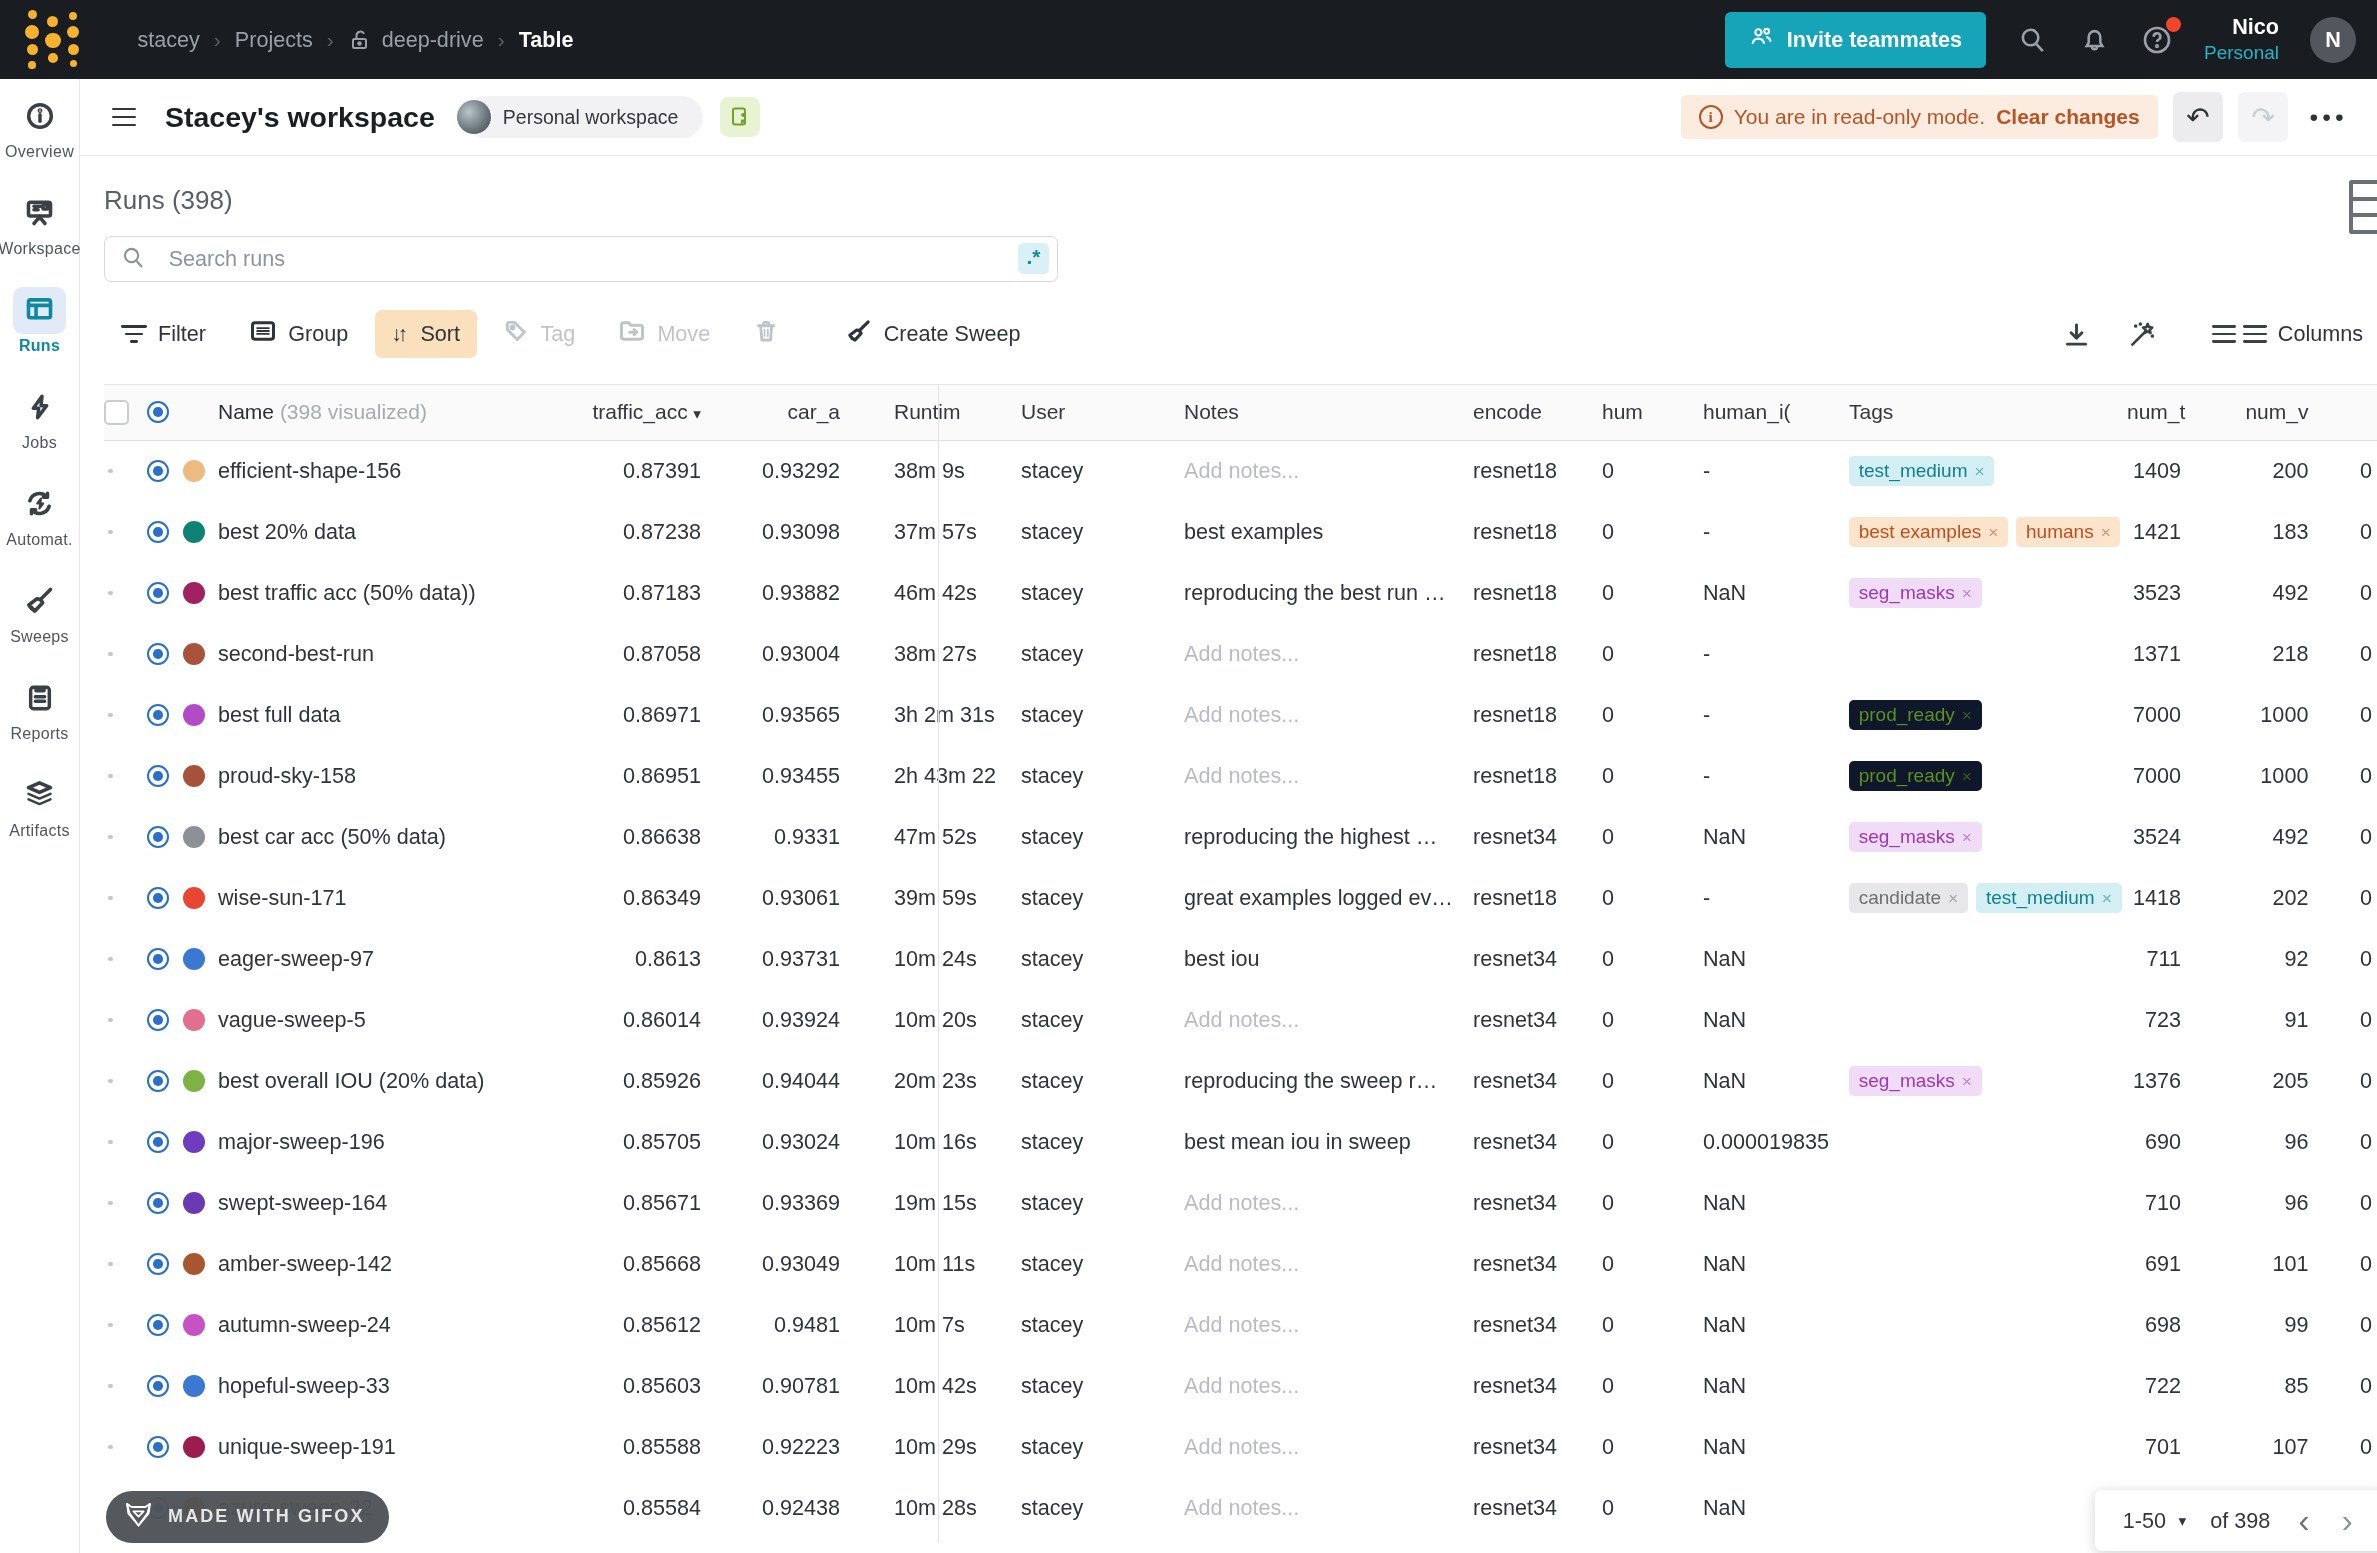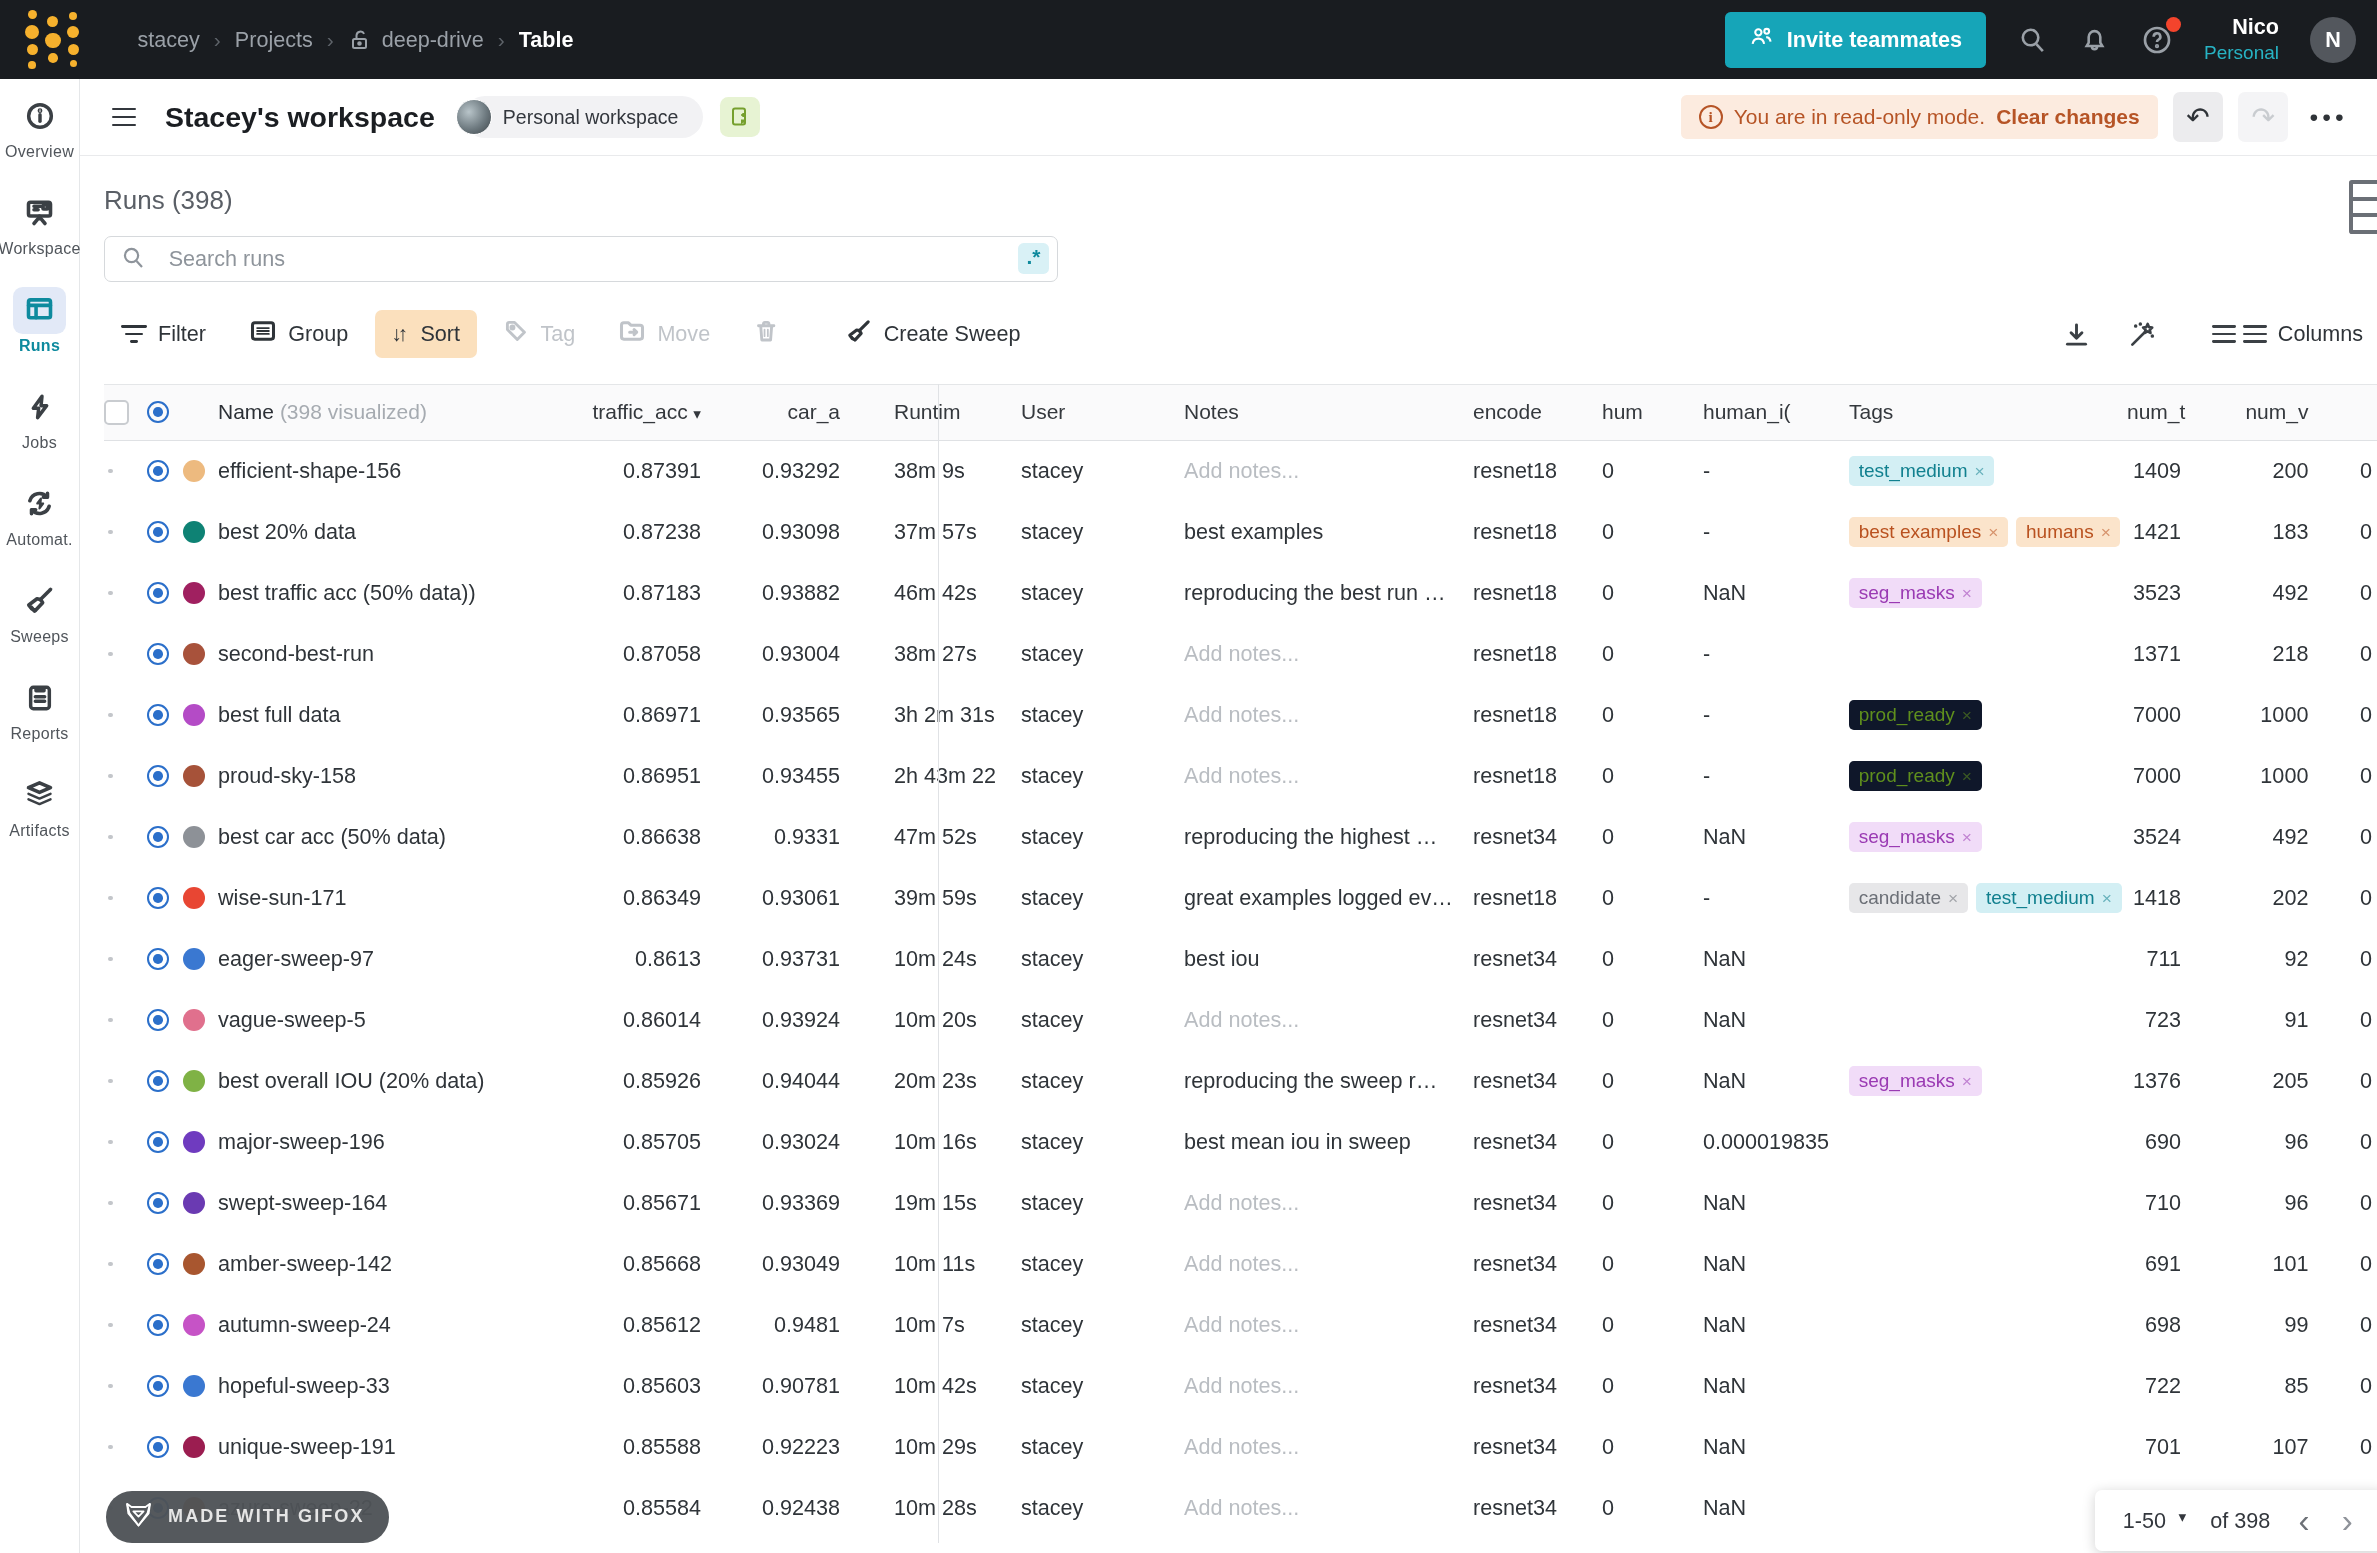--- a/index.html
+++ b/index.html
@@ -129,21 +129,21 @@
   .tag.orange { background:#fbe4cb; color:#b9511f; }
   .tag.purple { background:#f1dcf8; color:#9a3ab3; }
   .tag.green { background:#0f172a; color:#5f8f1d; }
   .tag.gray { background:#e7e7e9; color:#6b6f76; }
   .freeze-line { position:absolute; left:834px; top:0; bottom:-4.2px; width:1.4px; background:#e0e2e5; z-index:1; }
 
   
   .pagination { position:absolute; right:-11px; bottom:2.8px; background:#fff; border-radius:7px;
     box-shadow:0 2.1px 12.5px rgba(0,0,0,.18); display:flex; align-items:center; gap:24px;
     padding:14px 31px 14px 28px; font-size:21.6px; color:#33373d; z-index:9; }
-  .pg-range { display:flex; align-items:flex-start; gap:7px; cursor:pointer; }
+  .pg-range { display:flex; align-items:center; gap:7px; cursor:pointer; }
   .chev { font-size:33px; line-height:1; cursor:pointer; padding:0 4.2px; }
   .chev.prev { color:#6d7177; }
   .chev.next { color:#8f939a; }
   .gifox { position:absolute; left:26.4px; bottom:11px; background:rgba(78,82,86,.96); border-radius:695px;
     display:flex; align-items:center; gap:14px; padding:9.7px 24px 9.7px 16.7px; z-index:9; }
   .gifox span { color:#e5e5e5; font-size:18px; font-weight:700; letter-spacing:2.1px; }
 </style>
 </head>
 <body>
 

